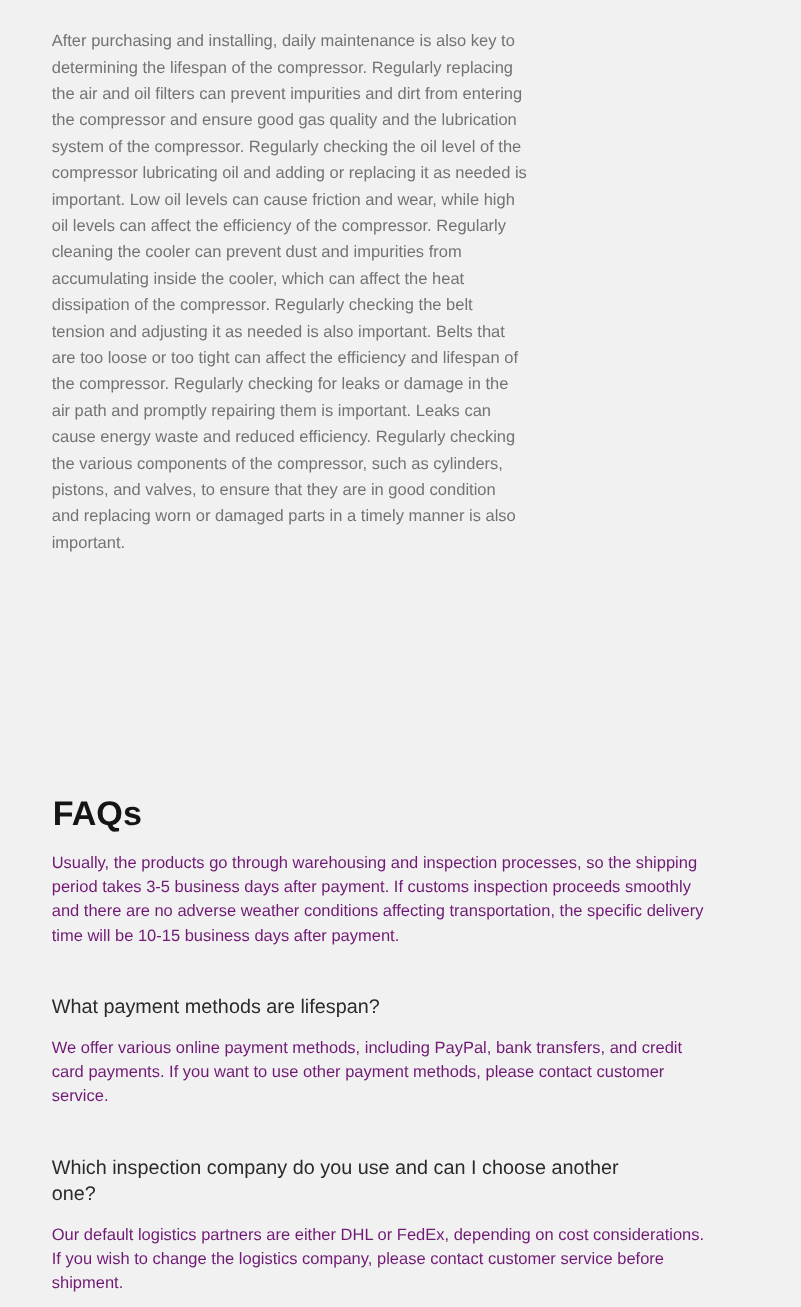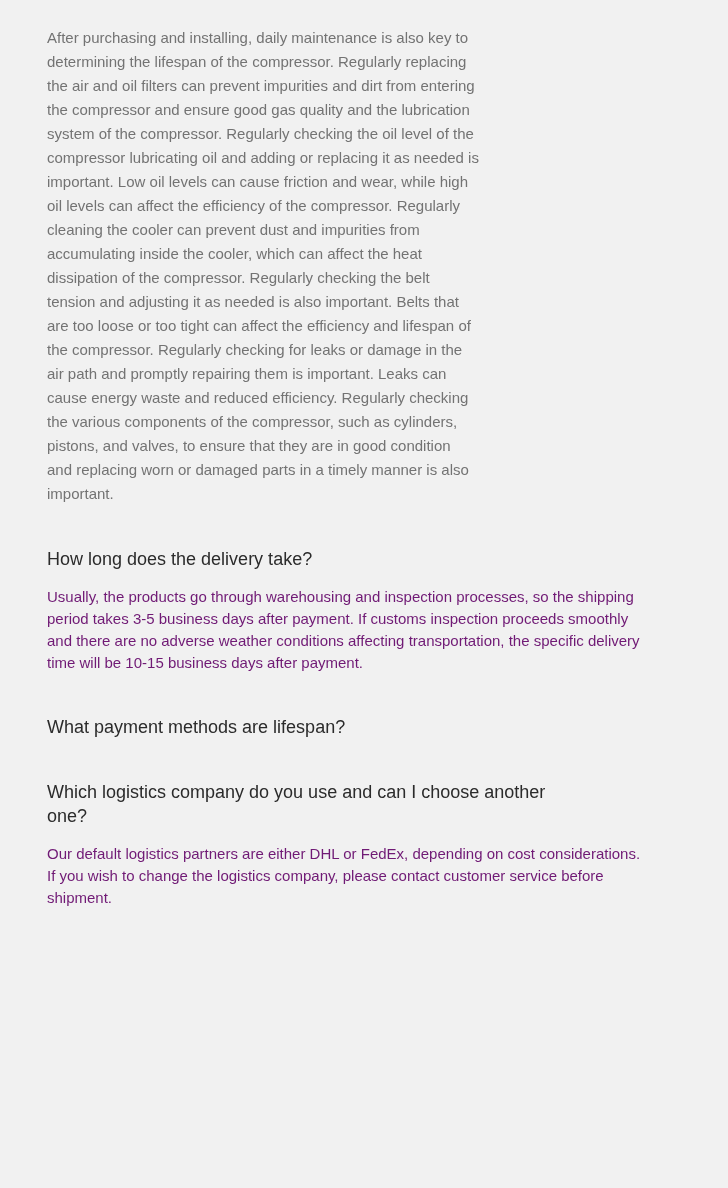--- a/index.html
+++ b/index.html
@@ -50,28 +50,29 @@
     color: #701a75;
   }
 </style>
 </head>
 <body>
 
 <div class="content">
 
   <p class="intro-paragraph">After purchasing and installing, daily maintenance is also key to determining the lifespan of the compressor. Regularly replacing the air and oil filters can prevent impurities and dirt from entering the compressor and ensure good gas quality and the lubrication system of the compressor. Regularly checking the oil level of the compressor lubricating oil and adding or replacing it as needed is important. Low oil levels can cause friction and wear, while high oil levels can affect the efficiency of the compressor. Regularly cleaning the cooler can prevent dust and impurities from accumulating inside the cooler, which can affect the heat dissipation of the compressor. Regularly checking the belt tension and adjusting it as needed is also important. Belts that are too loose or too tight can affect the efficiency and lifespan of the compressor. Regularly checking for leaks or damage in the air path and promptly repairing them is important. Leaks can cause energy waste and reduced efficiency. Regularly checking the various components of the compressor, such as cylinders, pistons, and valves, to ensure that they are in good condition and replacing worn or damaged parts in a timely manner is also important.</p>
 
+  <h2 class="faq-title">FAQs</h2>
 
   <div class="faq-item">
-    <h3 class="faq-question">How long does the delivery take?</h3>
     <p class="faq-answer">Usually, the products go through warehousing and inspection processes, so the shipping period takes 3-5 business days after payment. If customs inspection proceeds smoothly and there are no adverse weather conditions affecting transportation, the specific delivery time will be 10-15 business days after payment.</p>
   </div>
 
   <div class="faq-item">
     <h3 class="faq-question">What payment methods are lifespan?</h3>
+    <p class="faq-answer">We offer various online payment methods, including PayPal, bank transfers, and credit card payments. If you want to use other payment methods, please contact customer service.</p>
   </div>
 
   <div class="faq-item">
-    <h3 class="faq-question">Which logistics company do you use and can I choose another one?</h3>
+    <h3 class="faq-question">Which inspection company do you use and can I choose another one?</h3>
     <p class="faq-answer">Our default logistics partners are either DHL or FedEx, depending on cost considerations. If you wish to change the logistics company, please contact customer service before shipment.</p>
   </div>
 
 </div>
 
 </body></html>

